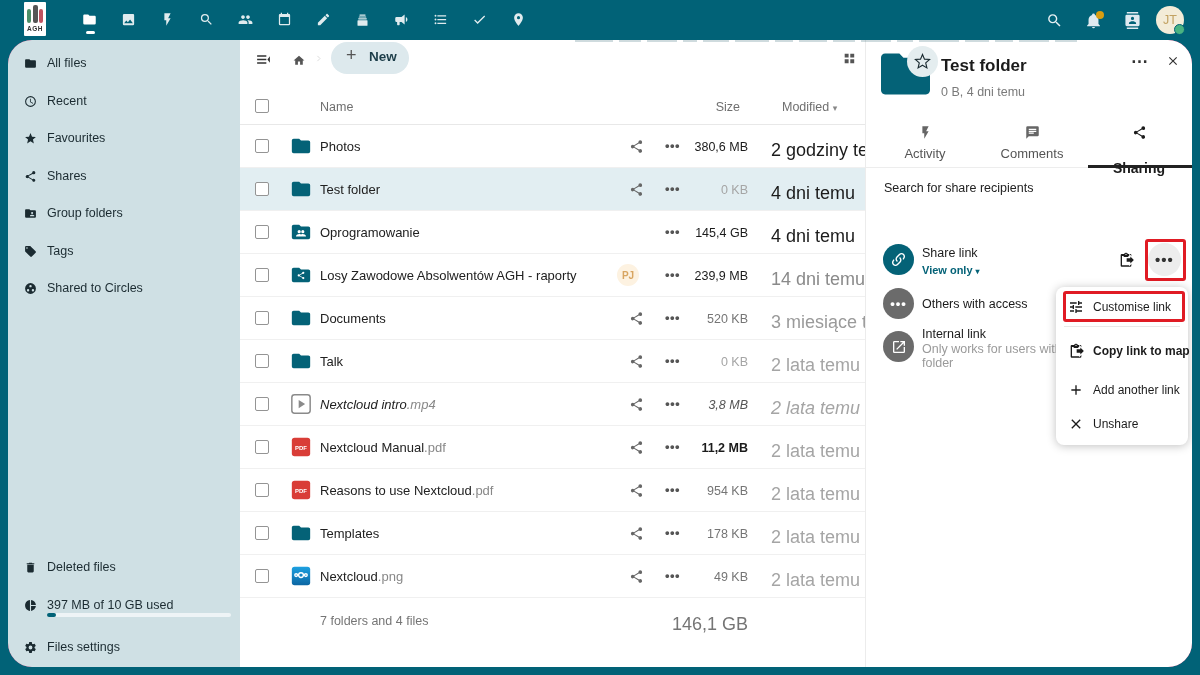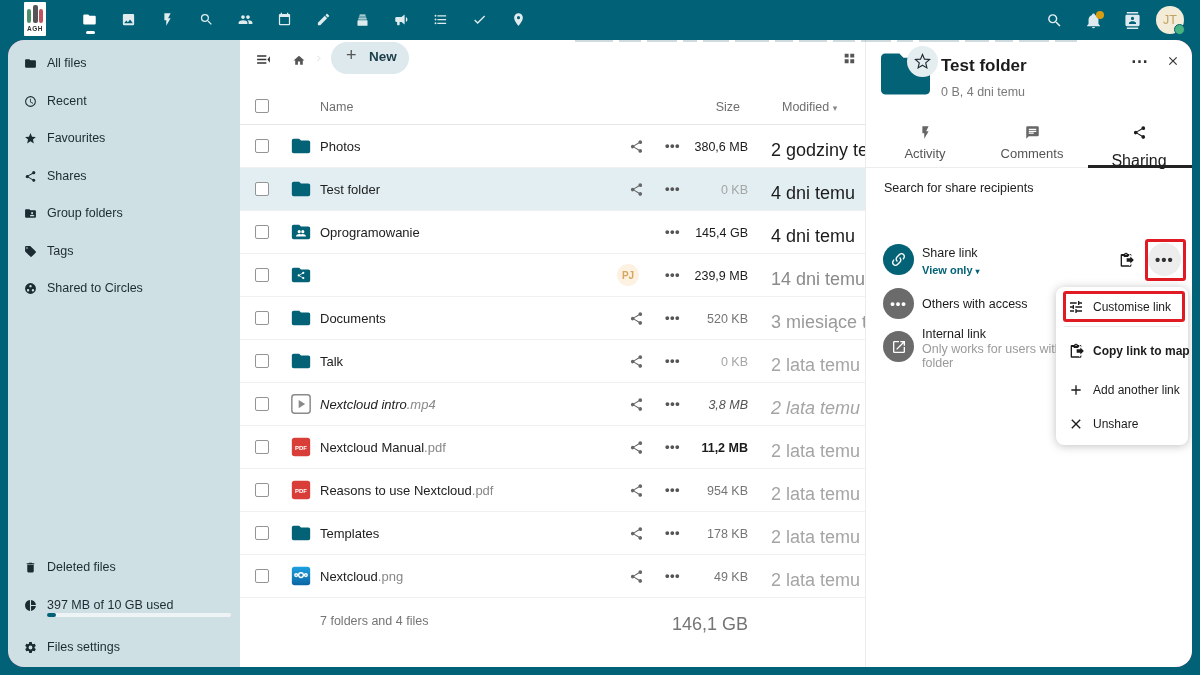--- a/index.html
+++ b/index.html
@@ -7,21 +7,21 @@
 body { background:#016277; font-family:"Liberation Sans", sans-serif; position:relative; }
 .abs { position:absolute; }
 svg { display:block; }
 
 
 #topbar { position:absolute; top:0; left:0; width:1200px; height:40px; }
 .appicon { position:absolute; top:12px; width:15px; height:15px; }
 #logo { position:absolute; left:24px; top:2px; width:22px; height:34px; background:#fff; border-radius:1px; }
 
 
-#app { position:absolute; left:8px; top:40px; width:1184px; height:627px; background:#be185d; border-radius:16px; overflow:hidden; }
+#app { position:absolute; left:8px; top:40px; width:1184px; height:627px; background:#be185d; border-radius:24px; overflow:hidden; }
 
 
 #nav { position:absolute; left:0; top:0; width:232px; height:627px; background:#cfe0e4; }
 .navitem { position:absolute; left:16px; height:20px; display:flex; align-items:center; gap:10px; color:#1b2b31; font-size:12.5px; white-space:nowrap; }
 .navitem svg { width:13px; height:13px; flex:none; }
 
 
 #files { position:absolute; left:232px; top:0; width:625px; height:627px; background:#fff; }
 .row { position:absolute; left:0; width:625px; height:43px; border-bottom:1px solid #f0f0f0; }
 .row .nm { position:absolute; left:80px; top:14px; font-size:13px; color:#212121; white-space:nowrap; }
@@ -240,20 +240,21 @@
         <div class="row" style="top:214px;">
           <div class="cb" style="top:14px;"></div>
           <div class="ficon">
             <svg style="width:22px;height:22px" viewBox="0 0 24 24">
               <path fill="#046277" d="M10,4H4C2.89,4 2,4.89 2,6V18A2,2 0 0,0 4,20H20A2,2 0 0,0 22,18V8C22,6.89 21.1,6 20,6H12L10,4Z"></path>
               <g transform="translate(7.1,7.6) scale(0.41)" fill="#fff">
                 <path d="M18,16.08C17.24,16.08 16.56,16.38 16.04,16.85L8.91,12.7C8.96,12.47 9,12.24 9,12C9,11.76 8.96,11.53 8.91,11.3L15.96,7.19C16.5,7.69 17.21,8 18,8A3,3 0 0,0 21,5A3,3 0 0,0 18,2A3,3 0 0,0 15,5C15,5.24 15.04,5.47 15.09,5.7L8.04,9.81C7.5,9.31 6.79,9 6,9A3,3 0 0,0 3,12A3,3 0 0,0 6,15C6.79,15 7.5,14.69 8.04,14.19L15.16,18.34C15.11,18.55 15.08,18.77 15.08,19C15.08,20.61 16.39,21.91 18,21.91C19.61,21.91 20.92,20.61 20.92,19A2.92,2.92 0 0,0 18,16.08Z"></path>
               </g>
             </svg>
           </div>
+          <div class="nm">Losy Zawodowe Absolwentów AGH - raporty</div>
           <div class="abs" style="left:377px;top:10px;width:22px;height:22px;border-radius:50%;background:#fdf2e1;display:flex;align-items:center;justify-content:center;font-size:10px;font-weight:bold;color:#d8a561;">PJ</div>
           <div class="dots" style="color:#555;font-size:13px;font-weight:bold;letter-spacing:.5px;">•••</div>
           <div class="size" style="color:#1b1b1b;">239,9 MB</div>
           <div class="mod" style="color:#8a8a8a;">14 dni temu</div>
         </div>
         <div class="row" style="top:257px;">
           <div class="cb" style="top:14px;"></div>
           <div class="ficon">
             <svg style="width:22px;height:22px" viewBox="0 0 24 24" fill="#046277">
               <path d="M10,4H4C2.89,4 2,4.89 2,6V18A2,2 0 0,0 4,20H20A2,2 0 0,0 22,18V8C22,6.89 21.1,6 20,6H12L10,4Z"></path>
@@ -405,21 +406,21 @@
     <div class="abs" style="left:122px;top:85px;width:88px;text-align:center;">
       <svg style="width:15px;height:15px;margin:0 auto" viewBox="0 0 24 24" fill="#666">
           <path d="M20,2H4A2,2 0 0,0 2,4V22L6,18H20A2,2 0 0,0 22,16V4A2,2 0 0,0 20,2M6,9H18V11H6M14,14H6V12H14M18,8H6V6H18"></path>
         </svg>
       <div style="font-size:13px;color:#555;margin-top:6px;">Comments</div>
     </div>
     <div class="abs" style="left:222px;top:85px;width:102px;text-align:center;">
       <svg style="width:15px;height:15px;margin:0 auto" viewBox="0 0 24 24" fill="#1b1b1b">
           <path d="M18,16.08C17.24,16.08 16.56,16.38 16.04,16.85L8.91,12.7C8.96,12.47 9,12.24 9,12C9,11.76 8.96,11.53 8.91,11.3L15.96,7.19C16.5,7.69 17.21,8 18,8A3,3 0 0,0 21,5A3,3 0 0,0 18,2A3,3 0 0,0 15,5C15,5.24 15.04,5.47 15.09,5.7L8.04,9.81C7.5,9.31 6.79,9 6,9A3,3 0 0,0 3,12A3,3 0 0,0 6,15C6.79,15 7.5,14.69 8.04,14.19L15.16,18.34C15.11,18.55 15.08,18.77 15.08,19C15.08,20.61 16.39,21.91 18,21.91C19.61,21.91 20.92,20.61 20.92,19A2.92,2.92 0 0,0 18,16.08Z"></path>
         </svg>
-      <div style="font-size:16px;color:#1b1b1b;font-weight:normal;margin-top:12px;">Sharing</div>
+      <div style="font-size:14px;color:#1b1b1b;font-weight:bold;margin-top:20px;">Sharing</div>
     </div>
     <div class="abs" style="left:222px;top:125px;width:105px;height:2.5px;background:#222;"></div>
 
     <div class="abs" style="left:18px;top:141px;font-size:12.5px;color:#222;">Search for share recipients</div>
 
     <div class="abs" style="left:17px;top:204px;width:31px;height:31px;border-radius:50%;background:#046277;display:flex;align-items:center;justify-content:center;">
       <svg style="width:17px;height:17px" viewBox="0 0 24 24" fill="#fff">
           <path d="M10.59,13.41C11,13.8 11,14.44 10.59,14.83C10.2,15.22 9.56,15.22 9.17,14.83C7.22,12.88 7.22,9.71 9.17,7.76V7.76L12.71,4.22C14.66,2.27 17.83,2.27 19.78,4.22C21.73,6.17 21.73,9.34 19.78,11.29L18.29,12.78C18.3,11.96 18.17,11.14 17.89,10.36L18.36,9.88C19.54,8.71 19.54,6.81 18.36,5.64C17.19,4.46 15.29,4.46 14.12,5.64L10.59,9.17C9.41,10.34 9.41,12.24 10.59,13.41M13.41,9.17C13.8,8.78 14.44,8.78 14.83,9.17C16.78,11.12 16.78,14.29 14.83,16.24V16.24L11.29,19.78C9.34,21.73 6.17,21.73 4.22,19.78C2.27,17.83 2.27,14.66 4.22,12.71L5.71,11.22C5.7,12.04 5.83,12.86 6.11,13.65L5.64,14.12C4.46,15.29 4.46,17.19 5.64,18.36C6.81,19.54 8.71,19.54 9.88,18.36L13.41,14.83C14.59,13.66 14.59,11.76 13.41,10.59C13,10.2 13,9.56 13.41,9.17Z"></path>
         </svg>
     </div>

